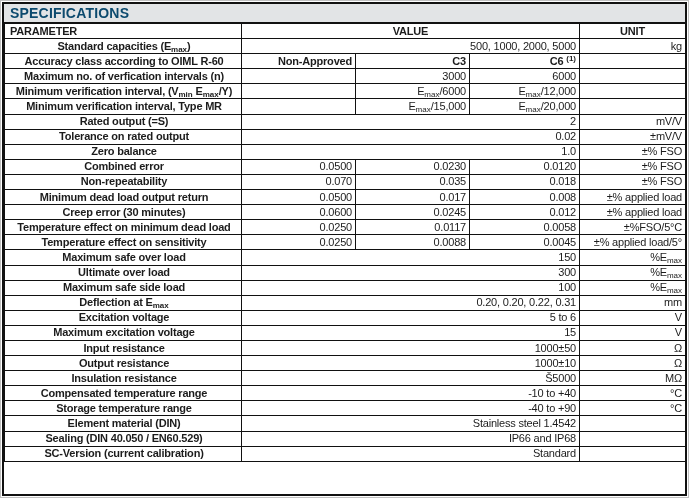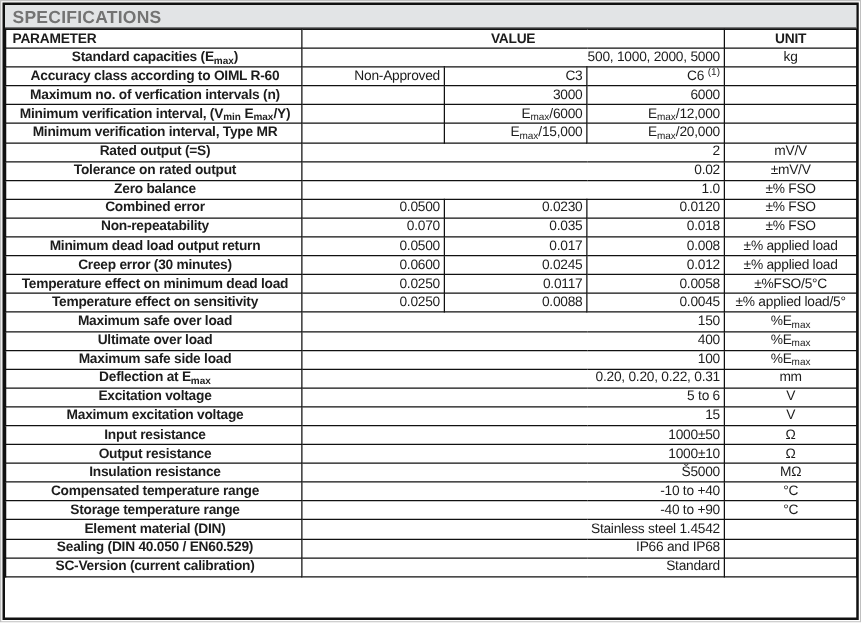--- a/index.html
+++ b/index.html
@@ -25,42 +25,42 @@
     border-bottom: 1px solid #111111;
     display: flex;
     align-items: center;
     padding-left: 6px;
     box-sizing: border-box;
   }
   .title-bar span {
     font-size: 14px;
     font-weight: bold;
     letter-spacing: 0.2px;
-    color: #737373;
+    color: #0c4a6e;
   }
   table.spec {
     border-collapse: collapse;
     table-layout: fixed;
     width: 100%;
   }
   table.spec th, table.spec td {
     border: 1px solid #111111;
     font-size: 11px;
     height: 14.1px;
     line-height: 13px;
     padding: 0 3px;
     letter-spacing: -0.2px;
     overflow: hidden;
     white-space: nowrap;
   }
   table.spec th { font-weight: bold; }
   .param { text-align: center; font-weight: bold; padding-left: 5px !important; margin-left: 19px; }
   .val   { text-align: right; font-weight: normal; }
-  .unit  { text-align: center; font-weight: normal; }
-  .bold  { font-weight: normal; }
+  .unit  { text-align: right; font-weight: normal; }
+  .bold  { font-weight: bold; }
   th.h-param { text-align: left; padding-left: 5px !important; }
   th.h-value, th.h-unit { text-align: center; }
   sub { font-size: 8px; letter-spacing: 0; vertical-align: -2px; line-height: 0; }
   sup { font-size: 8px; letter-spacing: 0; vertical-align: 4px; line-height: 0; }
 </style>
 </head>
 <body>
 
 <div class="page">
   <div class="sheet">
@@ -173,21 +173,21 @@
             <td class="val">0.0045</td>
             <td class="unit">±% applied load/5°</td>
           </tr>
           <tr>
             <td class="param">Maximum safe over load</td>
             <td class="val" colspan="3">150</td>
             <td class="unit">%E<sub>max</sub></td>
           </tr>
           <tr>
             <td class="param">Ultimate over load</td>
-            <td class="val" colspan="3">400</td>
+            <td class="val" colspan="3">300</td>
             <td class="unit">%E<sub>max</sub></td>
           </tr>
           <tr>
             <td class="param">Maximum safe side load</td>
             <td class="val" colspan="3">100</td>
             <td class="unit">%E<sub>max</sub></td>
           </tr>
           <tr>
             <td class="param">Deflection at E<sub>max</sub></td>
             <td class="val" colspan="3">0.20, 0.20, 0.22, 0.31</td>

